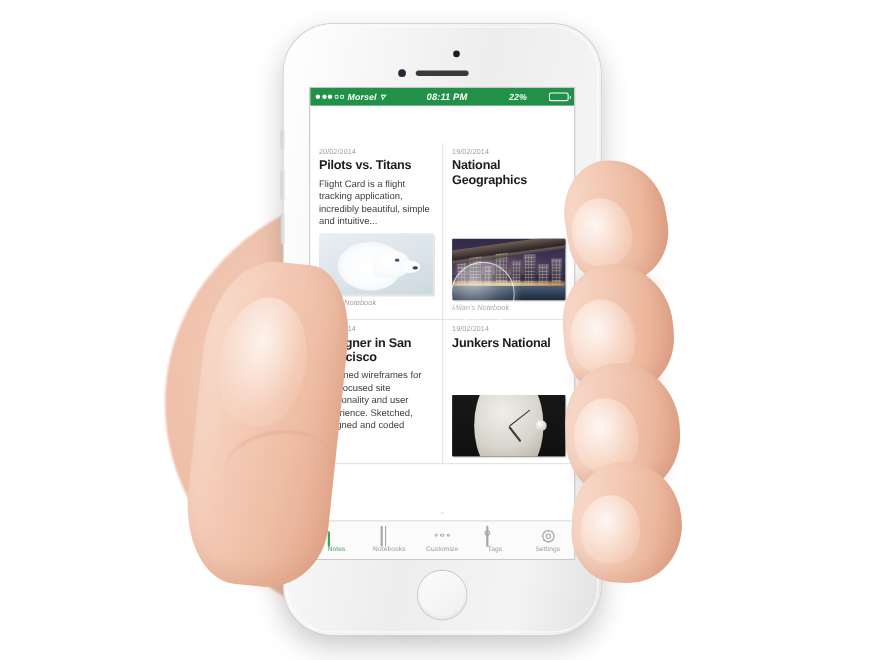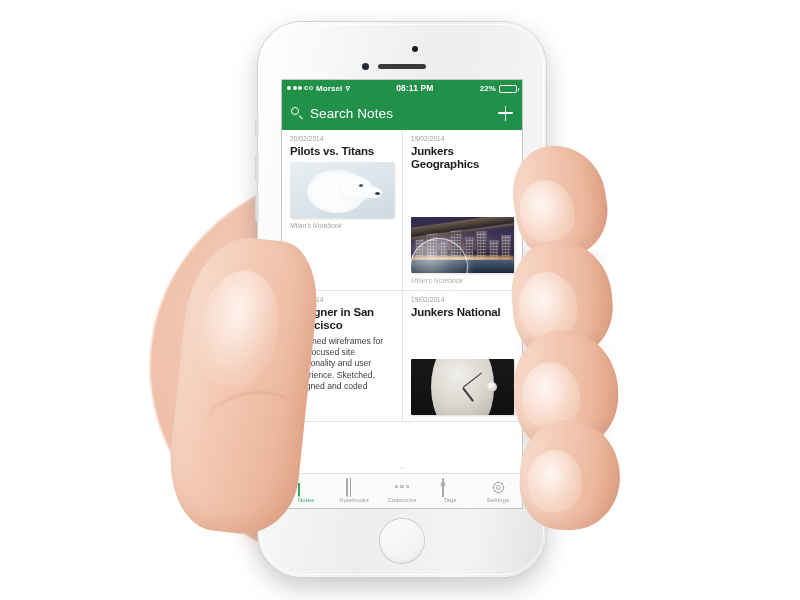--- a/index.html
+++ b/index.html
@@ -202,29 +202,30 @@
   .statusbar {
     height: 16px;
     background: #219149;
     color: #ffffff;
     display: flex;
     align-items: center;
     padding: 0 5px;
     font-size: 8px;
     font-weight: bold;
     letter-spacing: 0.1px;
+    font-style: italic;
   }
   .sb-left { display: flex; align-items: center; gap: 3px; }
   .dots { display: flex; gap: 1.5px; align-items: center; }
   .dot { width: 4px; height: 4px; border-radius: 50%; background: #ffffff; }
   .dot.empty { background: transparent; box-shadow: inset 0 0 0 1px rgba(255,255,255,0.85); }
   .carrier { font-size: 8px; font-weight: bold; }
   .wifi { font-size: 9px; line-height: 1; }
   .sb-center { flex: 1; text-align: center; font-size: 8.5px; font-weight: bold; }
-  .sb-right { display: flex; align-items: flex-end; gap: 3px; }
+  .sb-right { display: flex; align-items: flex-start; gap: 20px; }
   .batt-pct { font-size: 8px; font-weight: bold; }
   .batt {
     width: 18px; height: 8px;
     border: 1px solid #ffffff;
     border-radius: 2px;
     position: relative;
     padding: 1px;
     box-sizing: border-box;
   }
   .batt::after {
@@ -647,46 +648,42 @@
           <span class="carrier">Morsel</span>
           <span class="wifi">▿</span>
         </div>
         <div class="sb-center">08:11 PM</div>
         <div class="sb-right">
           <span class="batt-pct">22%</span>
           <span class="batt"><i class="batt-fill" style="width:22%"></i></span>
         </div>
       </div>
 
-      <div class="navbar">
-        <span class="search-ico"></span>
-        <span class="search-text">Search Notes</span>
-        <span class="plus-btn"></span>
-      </div>
 
       <div class="notes-area">
 
         <div class="note-row">
 
           <div class="note-cell">
             <div class="note-date">20/02/2014</div>
             <div class="note-title">Pilots vs. Titans</div>
+            <div class="note-body">Flight Card is a flight tracking application, incredibly beautiful, simple and intuitive...</div>
             <div class="thumb-img img-lion">
               <span class="lion-mane"></span>
               <span class="lion-head"></span>
               <span class="lion-snout"></span>
               <span class="lion-eye"></span>
               <span class="lion-nose"></span>
             </div>
             <div class="note-footer">Milan's Notebook</div>
           </div>
 
           <div class="note-cell">
             <div class="note-date">19/02/2014</div>
-            <div class="note-title">Junkers Geographics</div>
+            <div class="note-title">National Geographics</div>
             <div style="height:42px"></div>
             <div class="thumb-img img-city">
               <span class="city-sky-glow"></span>
               <span class="bld" style="left:4%;  width:9%;  height:40%"></span>
               <span class="bld" style="left:15%; width:11%; height:55%"></span>
               <span class="bld" style="left:28%; width:8%;  height:34%"></span>
               <span class="bld" style="left:38%; width:12%; height:60%"></span>
               <span class="bld" style="left:52%; width:9%;  height:42%"></span>
               <span class="bld" style="left:63%; width:11%; height:52%"></span>
               <span class="bld" style="left:76%; width:9%;  height:36%"></span>

